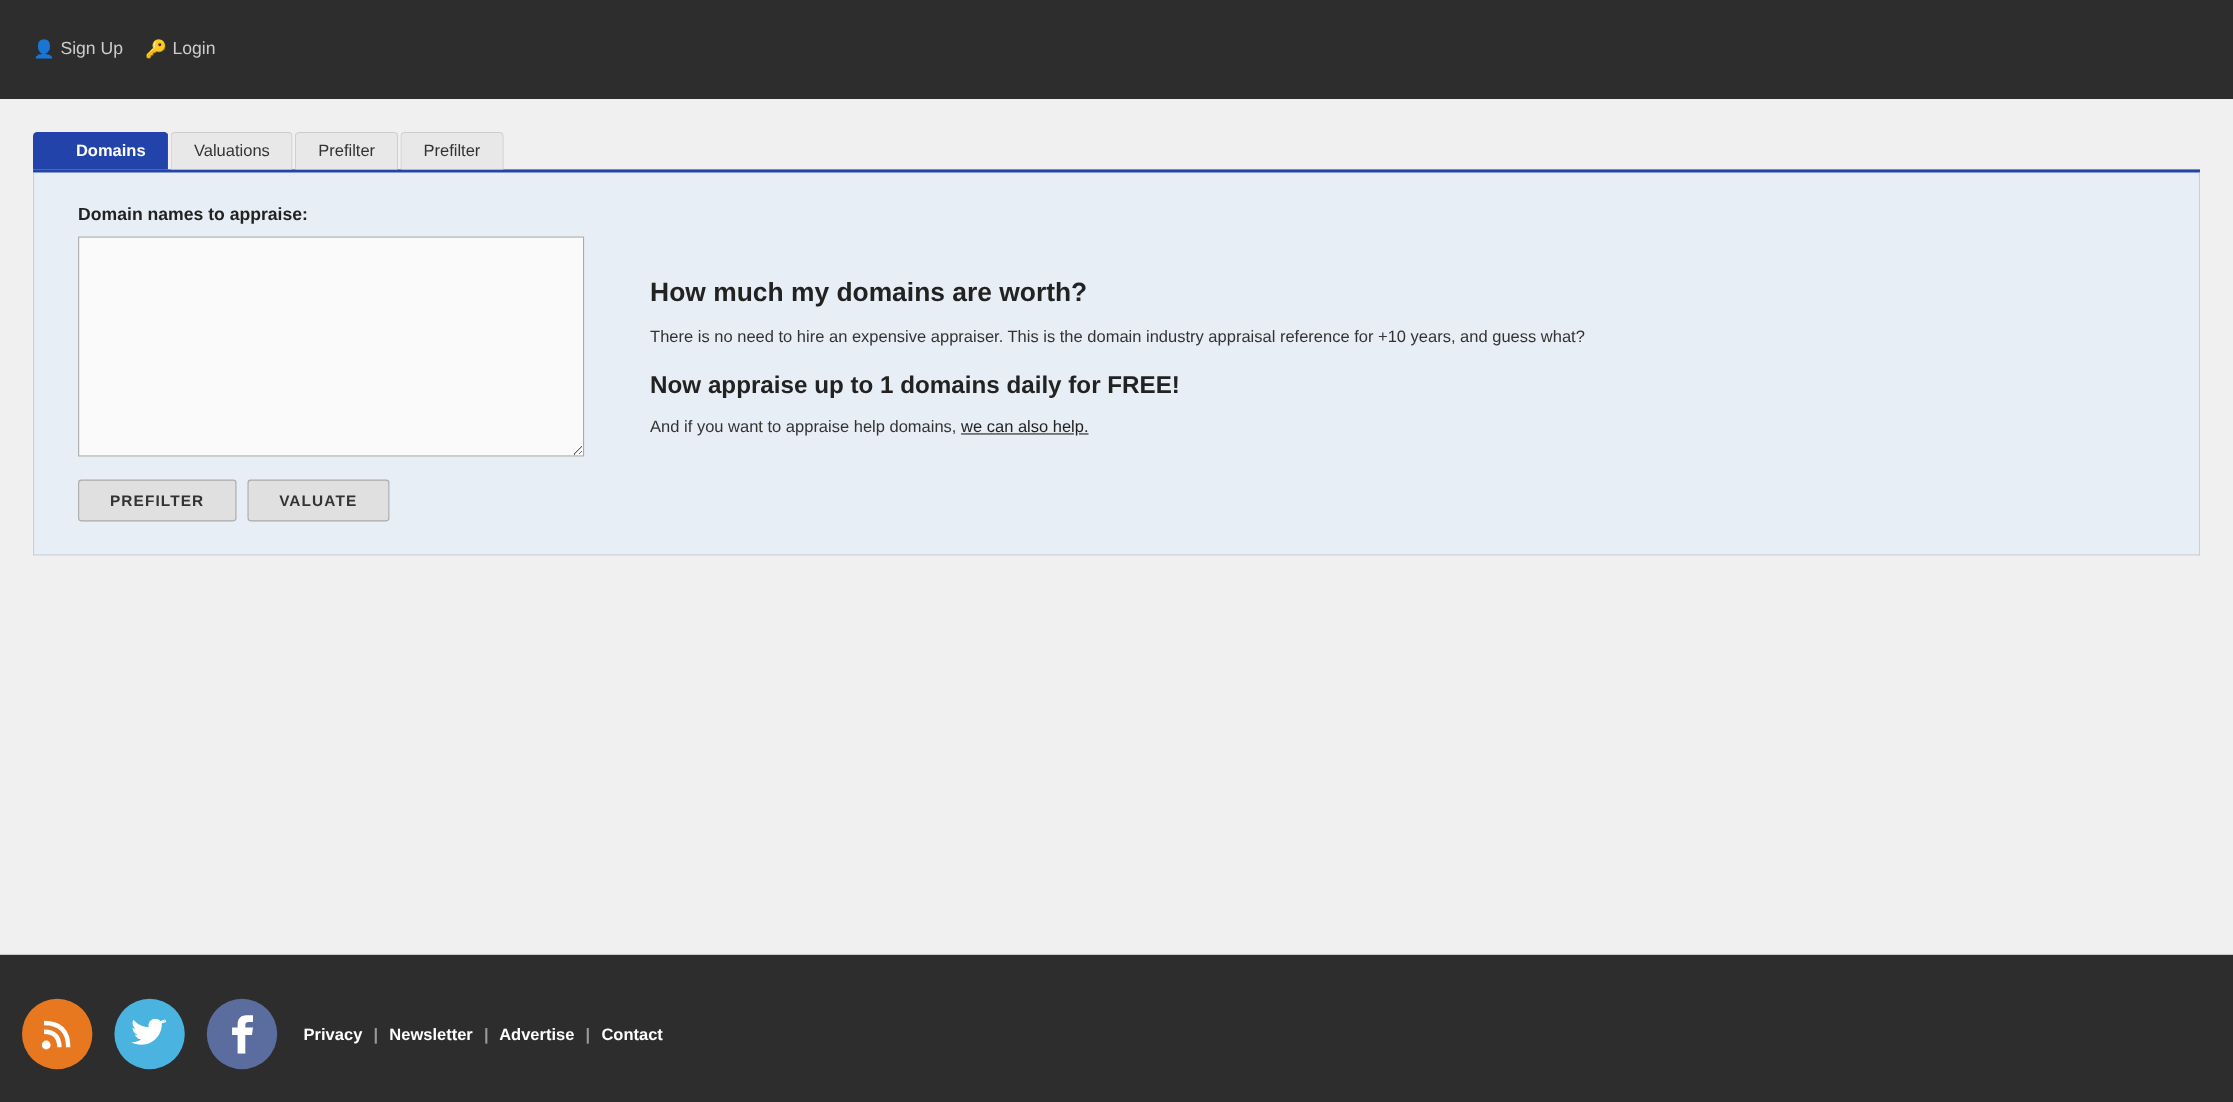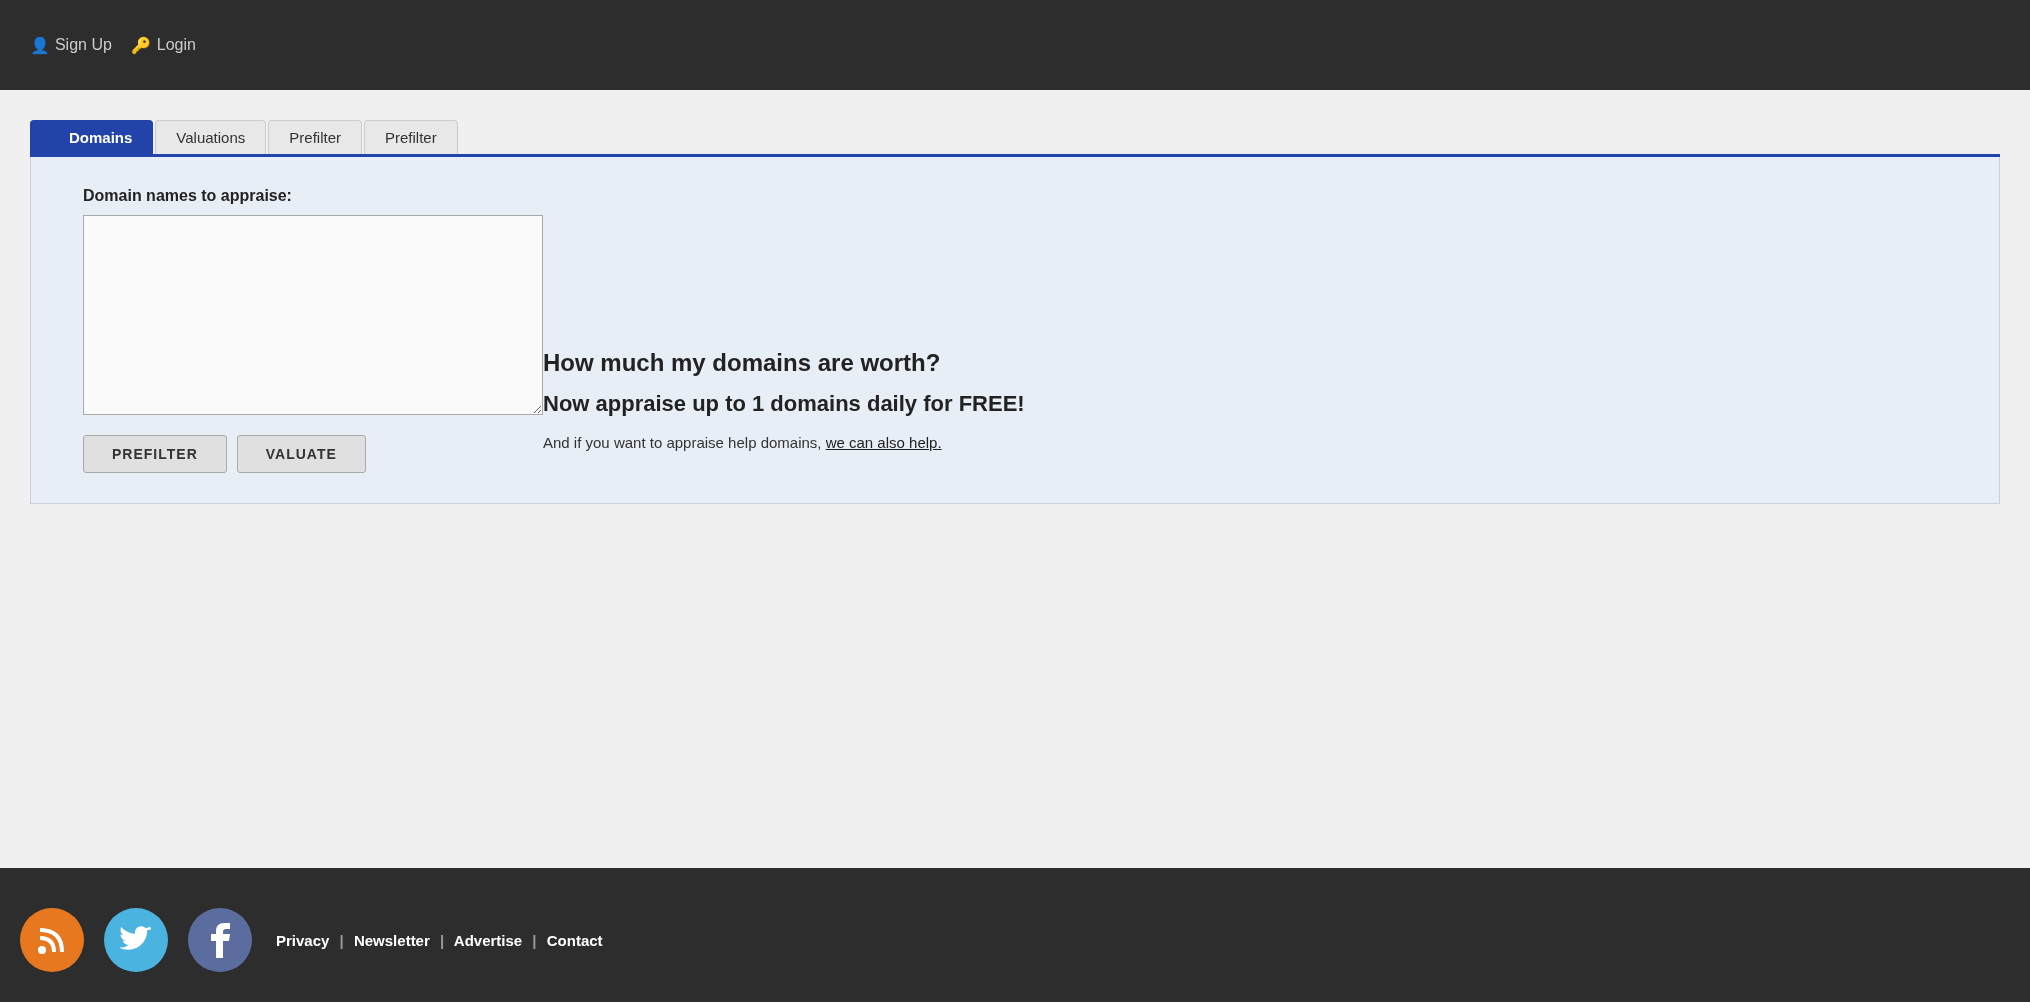--- a/index.html
+++ b/index.html
@@ -84,23 +84,24 @@
       border-color: #2244aa;
       font-weight: bold;
       padding-left: 38px;
     }
 
     
     .panel {
       background: #e8eef5;
       border: 1px solid #ccd0d8;
       border-top: none;
-      padding: 30px 52px;
-      display: flex;
-      align-items: flex-end;
+      padding: 30px 40px;
+      display: flex;
+      gap: 60px;
+      align-items: center;
     }
 
     
     .left-col {
       flex: 0 0 auto;
       min-width: 320px;
     }
     .field-label {
       font-size: 16px;
       font-weight: bold;
@@ -235,20 +236,21 @@
     <div class="left-col">
       <div class="field-label">Domain names to appraise:</div>
       <textarea id="domain-input" style=""></textarea>
       <div class="button-row">
         <button class="btn-action">PREFILTER</button>
         <button class="btn-action">VALUATE</button>
       </div>
     </div>
     <div class="right-col">
       <h2>How much my domains are worth?</h2>
+      <p>There is no need to hire an expensive appraiser. This is the domain industry appraisal reference for +10 years, and guess what?</p>
       <h3>Now appraise up to 1 domains daily for FREE!</h3>
       <p>
         <span>And if you want to appraise help domains, </span><a class="help-link" href="#">we can also help.</a>
       </p>
     </div>
   </div>
 </div>
 
 <div id="footer">
   <div class="social-icons">

